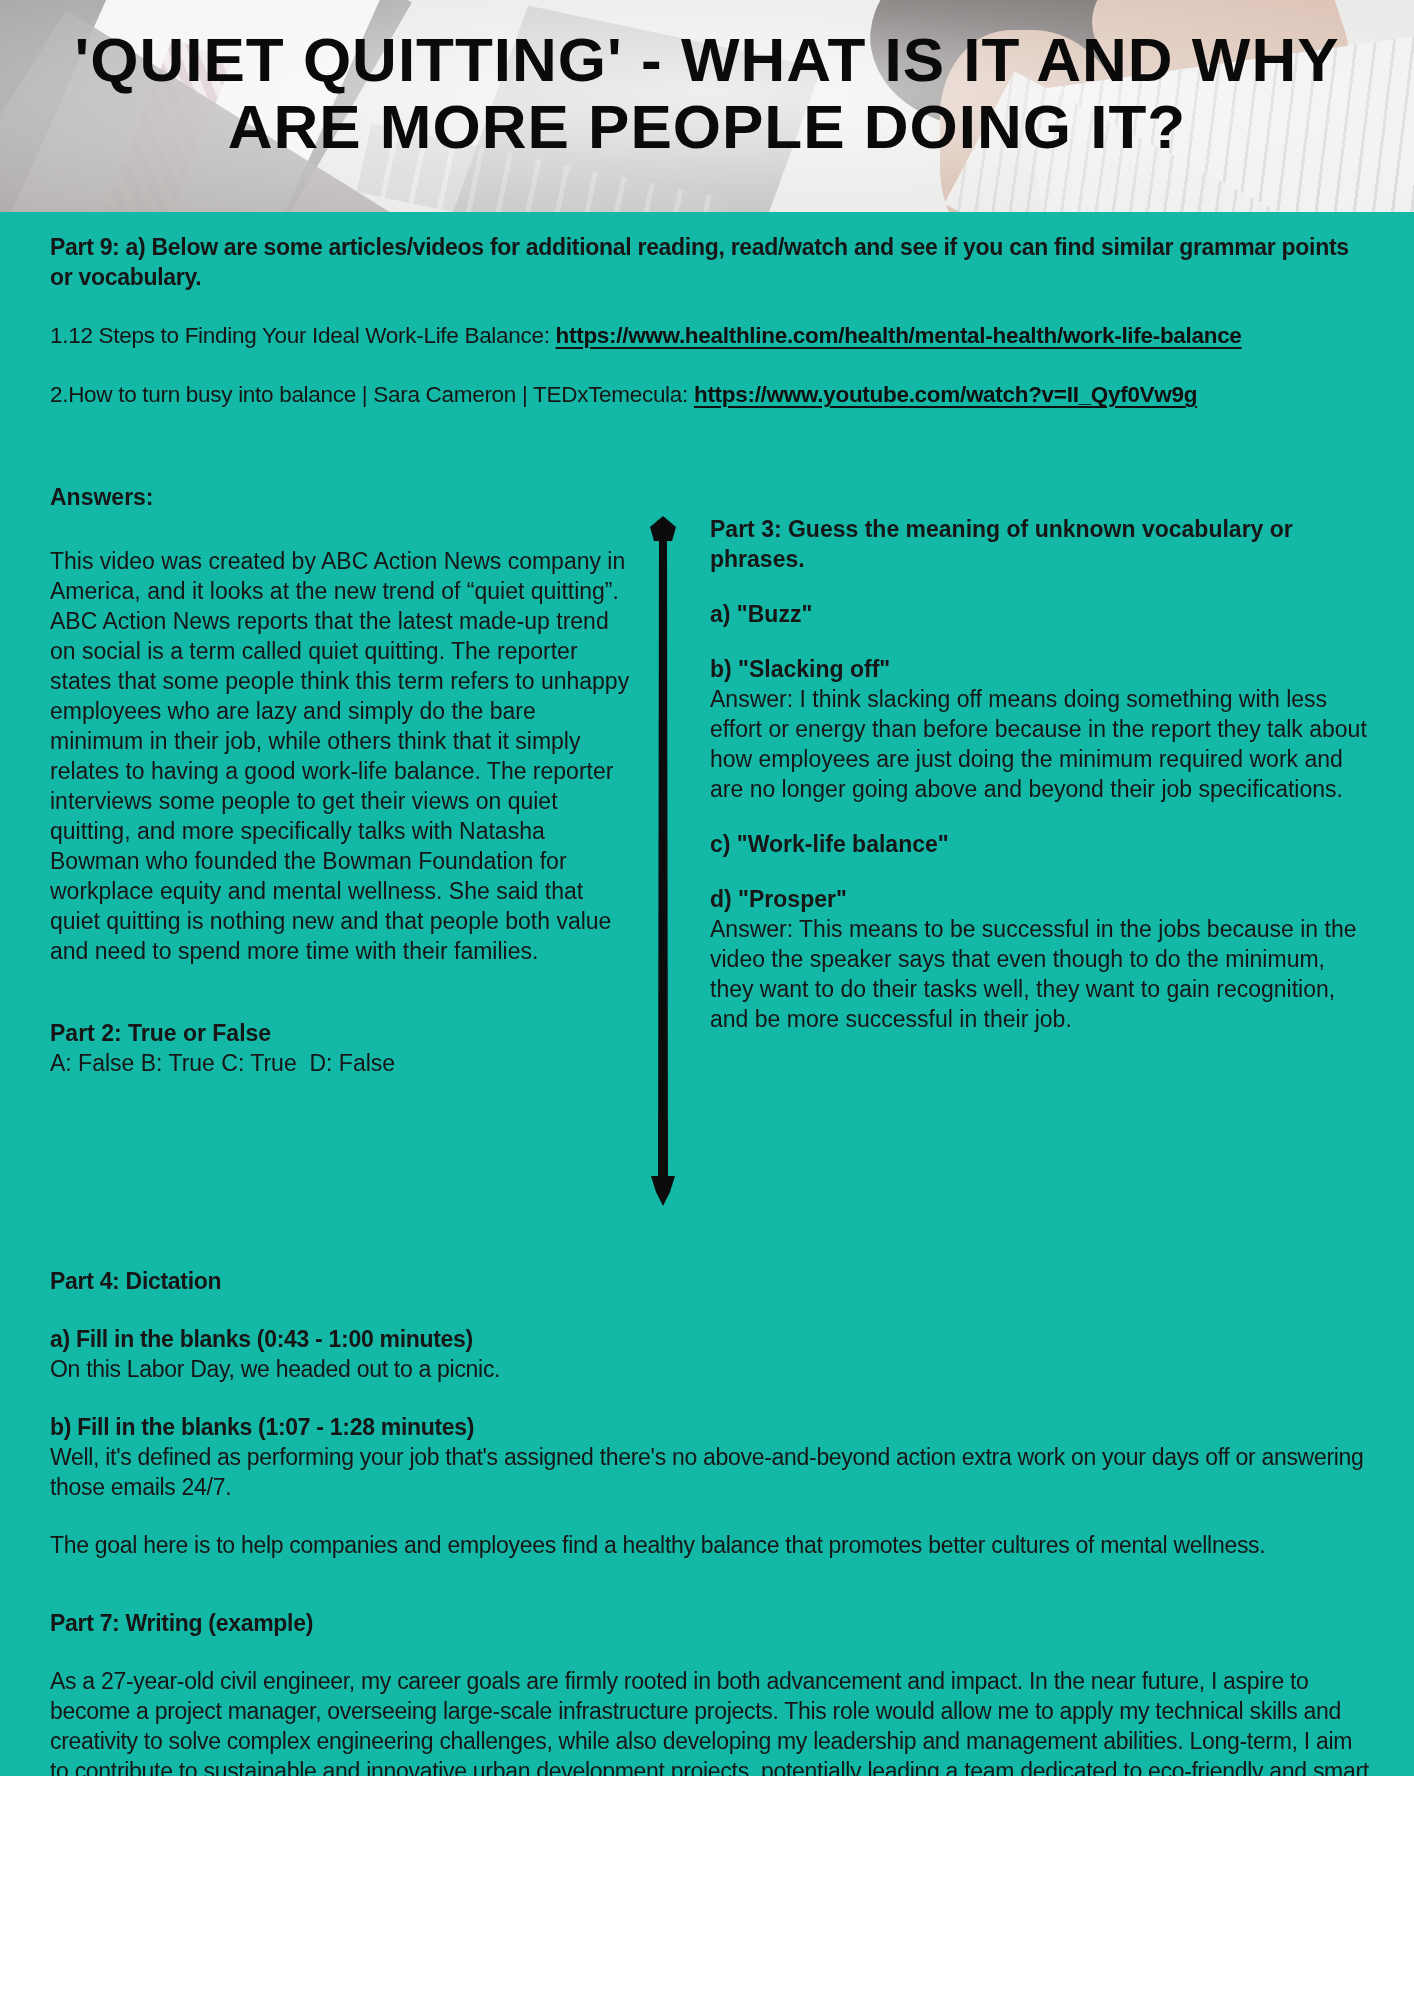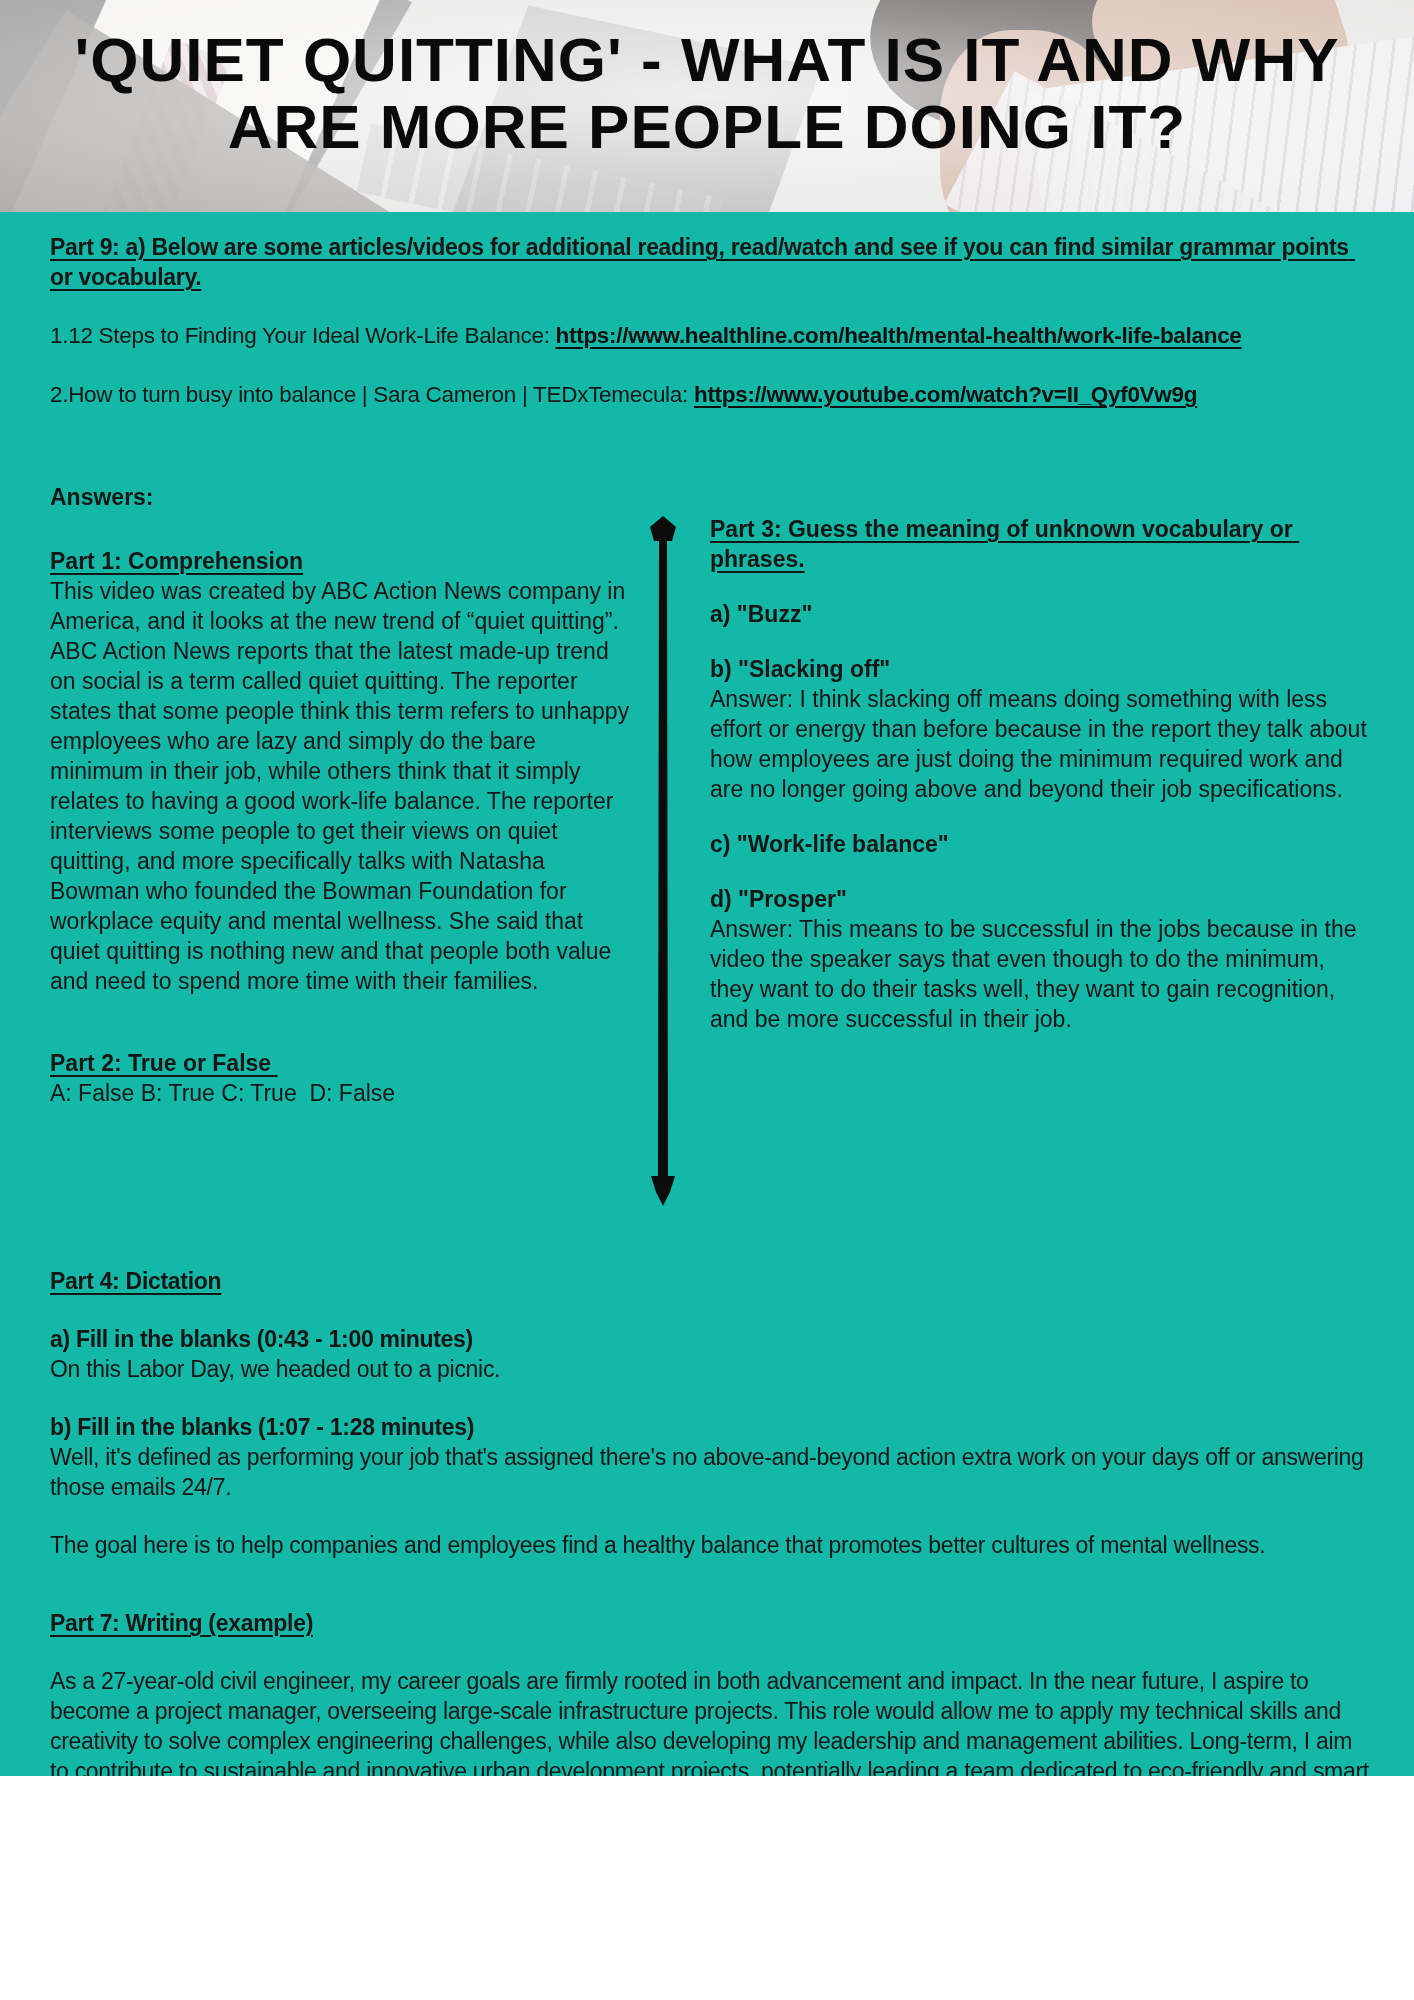--- a/index.html
+++ b/index.html
@@ -24,21 +24,21 @@
   .sh-face    { left:940px; top:30px; width:190px; height:230px; background:#c9a591; border-radius:42% 58% 55% 45%; }
   .sh-hand    { left:1100px; top:-50px; width:240px; height:170px; background:#cfae9b; border-radius:48px; transform:rotate(-18deg); }
   .sh-shirtR  { left:1040px; top:60px; width:430px; height:230px; transform:rotate(-8deg);
                 background:repeating-linear-gradient(105deg,#ededef 0 16px,#d2d2d6 16px 19px); }
   .sh-shirtR2 { left:960px; top:140px; width:330px; height:150px; transform:rotate(28deg); opacity:.9;
                 background:repeating-linear-gradient(70deg,#eaeaec 0 14px,#d0d0d4 14px 17px); }
   .sh-wash    { left:0; top:0; width:100%; height:100%;
                 background:radial-gradient(ellipse at 50% 45%, rgba(255,255,255,.78) 0%, rgba(255,255,255,.42) 55%, rgba(255,255,255,.22) 100%); }
   .hero-title { position:absolute; top:26px; left:0; width:100%; text-align:center;
                 font-weight:800; font-size:62px; line-height:67px; letter-spacing:1px; color:#0a0a0a; }
-  .sec-h { font-weight:bold; text-decoration:underline; text-decoration-thickness:2px; text-underline-offset:4px; white-space:pre-wrap; }
+  .sec-h { font-weight:bold; text-decoration-thickness:2px; text-underline-offset:4px; white-space:pre-wrap; }
   .blk { position:absolute; font-size:23px; line-height:30px; }
   .cond { letter-spacing:-0.3px; }
 
   #part9 { top:232px; left:50px; width:1320px; }
   #part9 .links { margin-top:27px; }
   #part9 .link-line { margin-top:29px; font-size:22.5px; }
   .link { font-weight:bold; text-decoration:underline; text-decoration-thickness:2px; text-underline-offset:4px; color:#101010; cursor:pointer; }
 
   #answers-label { top:482px; left:50px; font-weight:bold; }
 
@@ -99,21 +99,20 @@
       <div class="link-line">
         <span>2.How to turn busy into balance | Sara Cameron | TEDxTemecula: </span><span class="link">https://www.youtube.com/watch?v=II_Qyf0Vw9g</span>
       </div>
     </div>
   </section>
 
   <div class="blk" id="answers-label">Answers:</div>
 
   <section class="blk" id="col-left">
     <div id="part1">
-      <div class="sec-h">Part 1: Comprehension</div>
       <div>This video was created by ABC Action News company in America, and it looks at the new trend of “quiet quitting”. ABC Action News reports that the latest made-up trend on social is a term called quiet quitting. The reporter states that some people think this term refers to unhappy employees who are lazy and simply do the bare minimum in their job, while others think that it simply relates to having a good work-life balance. The reporter interviews some people to get their views on quiet quitting, and more specifically talks with Natasha Bowman who founded the Bowman Foundation for workplace equity and mental wellness. She said that quiet quitting is nothing new and that people both value and need to spend more time with their families.</div>
     </div>
     <div id="part2">
       <div class="sec-h">Part 2: True or False </div>
       <div class="pre">A: False B: True C: True  D: False</div>
     </div>
   </section>
 
   <svg id="divider" viewBox="0 0 28 692" aria-hidden="true">
     <polygon points="14,0 27,11 23,25 5,25 1,11" fill="#0c0c0c"></polygon>

